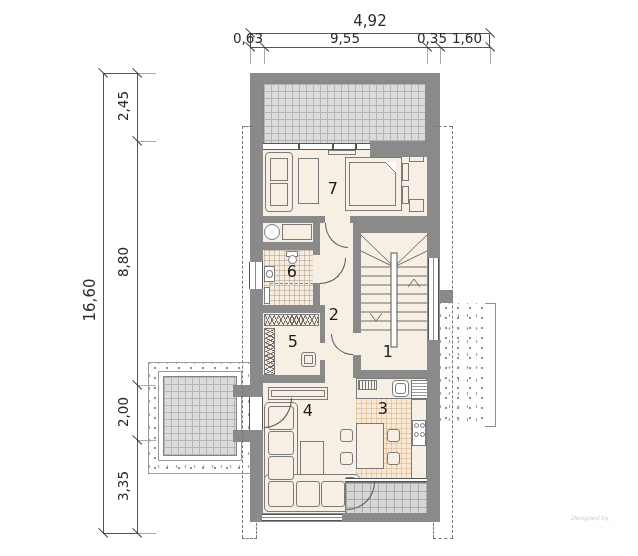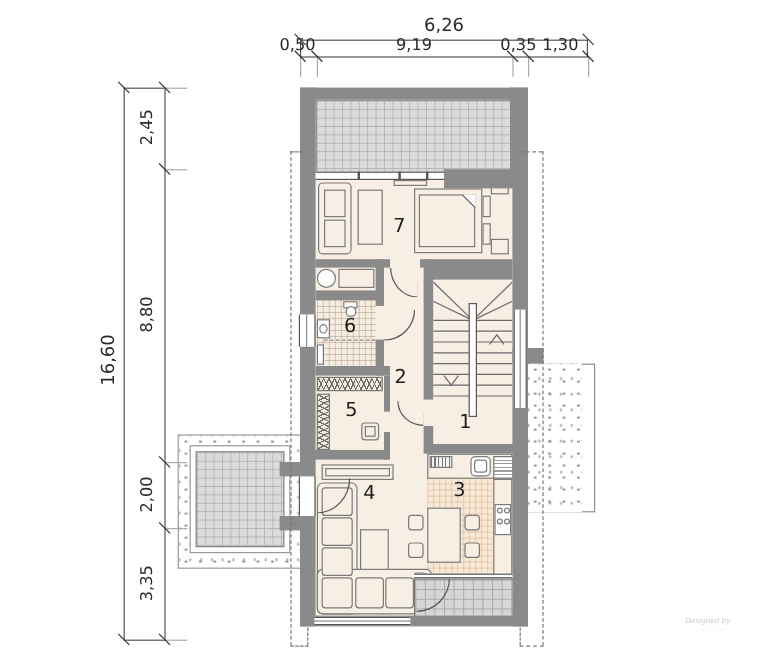--- a/index.html
+++ b/index.html
@@ -70,25 +70,25 @@
   <div class="tick" style="left:250px;top:47px;"></div>
   <div class="tick" style="left:264px;top:47px;"></div>
   <div class="tick" style="left:427px;top:47px;"></div>
   <div class="tick" style="left:440px;top:47px;"></div>
   <div class="tick" style="left:490px;top:47px;"></div>
   <div class="ext" style="left:250px;top:48px;width:1px;height:16px;"></div>
   <div class="ext" style="left:264px;top:48px;width:1px;height:16px;"></div>
   <div class="ext" style="left:427px;top:48px;width:1px;height:16px;"></div>
   <div class="ext" style="left:440px;top:48px;width:1px;height:16px;"></div>
   <div class="ext" style="left:490px;top:48px;width:1px;height:16px;"></div>
-  <div class="dimtxt big" style="left:370px;top:21px;">6,26</div>
-  <div class="dimtxt" style="left:248px;top:38px;">0,50</div>
-  <div class="dimtxt" style="left:345px;top:38px;">9,19</div>
+  <div class="dimtxt big" style="left:370px;top:21px;">4,92</div>
+  <div class="dimtxt" style="left:248px;top:38px;">0,63</div>
+  <div class="dimtxt" style="left:345px;top:38px;">9,55</div>
   <div class="dimtxt" style="left:432px;top:38px;">0,35</div>
-  <div class="dimtxt" style="left:467px;top:38px;">1,30</div>
+  <div class="dimtxt" style="left:467px;top:38px;">1,60</div>
 
   <div class="dimline" style="left:103px;top:73px;width:1px;height:460px;"></div>
   <div class="dimline" style="left:137px;top:73px;width:1px;height:460px;"></div>
   <div class="dimline" style="left:103px;top:73px;width:35px;height:1px;"></div>
   <div class="dimline" style="left:103px;top:533px;width:35px;height:1px;"></div>
   <div class="tick" style="left:103px;top:73px;"></div>
   <div class="tick" style="left:103px;top:533px;"></div>
   <div class="tick" style="left:137px;top:73px;"></div>
   <div class="tick" style="left:137px;top:141px;"></div>
   <div class="tick" style="left:137px;top:385px;"></div>

